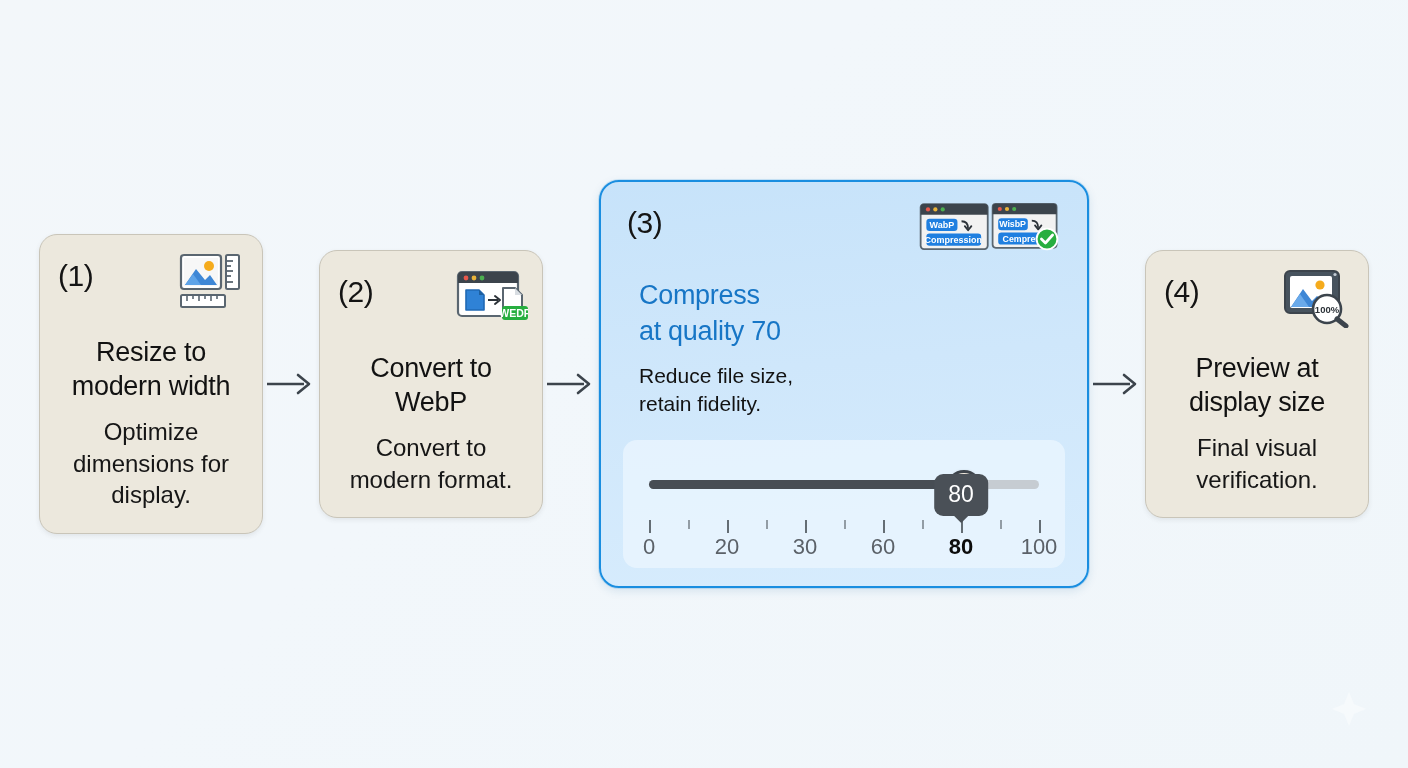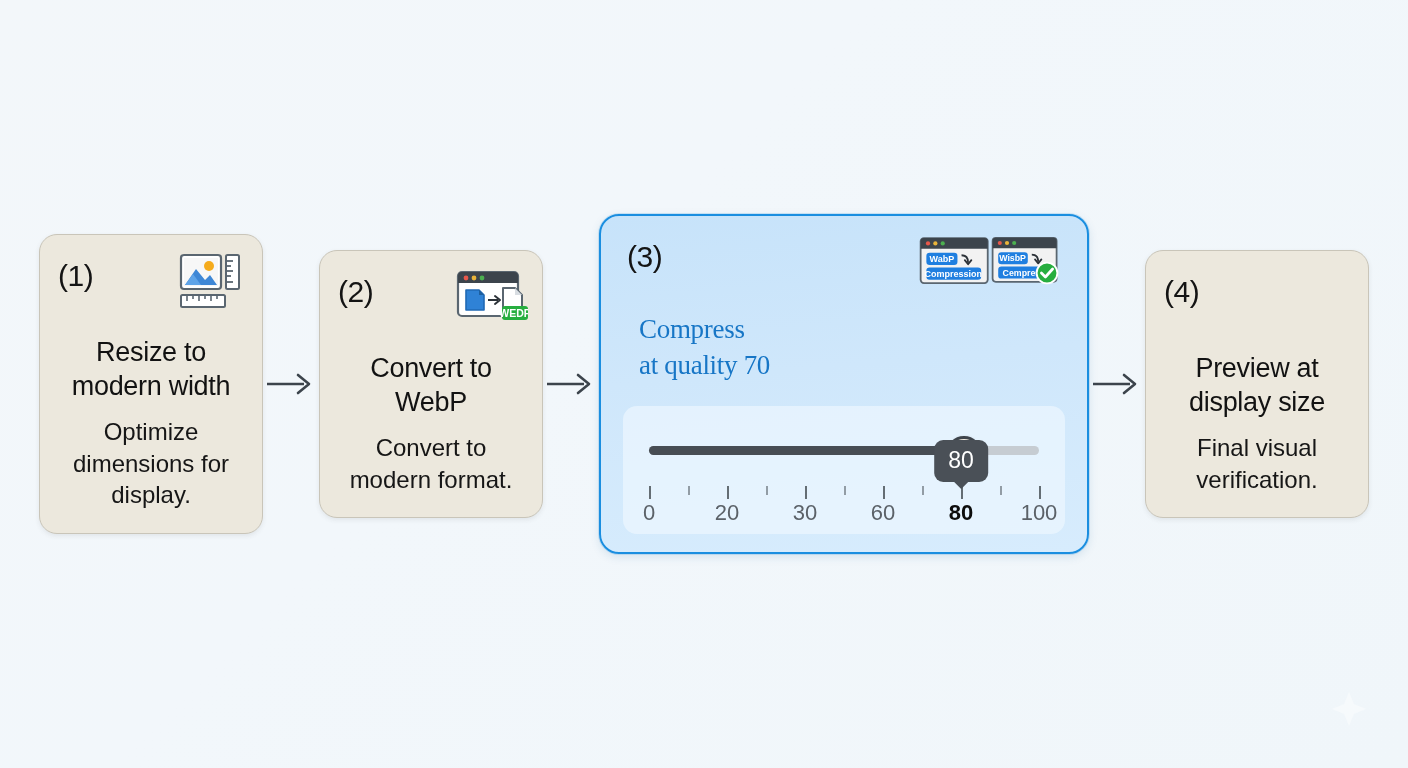--- a/index.html
+++ b/index.html
@@ -146,21 +146,20 @@
     padding-top: 12px;
   }
 
   .card.active .card-title {
     margin-top: 16px;
     text-align: left;
     color: #1776c6;
     font-size: 27px;
     line-height: 1.33;
     padding-left: 16px;
-    font-family: Liberation Serif, serif;
   }
 
   .card.active .card-desc {
     margin-top: 12px;
     text-align: left;
     color: #121212;
     font-size: 21px;
     padding-left: 16px;
   }
 
@@ -406,20 +405,24 @@
                 <polyline points="63,47 68,52 77,42" fill="none" stroke="#ffffff" stroke-width="3.4" stroke-linecap="round" stroke-linejoin="round"></polyline>
               </svg>
             </div>
 
           </div>
         </div>
 
         <div class="card-title">
           <span>Compress</span><br>
           <span>at quality 70</span>
+        </div>
+        <div class="card-desc">
+          <span>Reduce file size,</span><br>
+          <span>retain fidelity.</span>
         </div>
 
         <div class="slider-panel">
           <div class="slider-area">
             <div class="bubble" id="slider-bubble" style="left: 80%;">80</div>
             <div class="track-wrap">
               <div class="track"></div>
               <div class="track-fill" id="slider-fill" style="width: 80%;"></div>
               <div class="thumb-stem" id="slider-stem" style="left: 80%;"></div>
               <div class="thumb" id="slider-thumb" style="left: 80%;"></div>
@@ -452,20 +455,33 @@
       <div class="arrow">
         <svg width="50" height="24" viewBox="0 0 50 24">
           <line x1="1" y1="12" x2="38" y2="12" stroke="#3c444c" stroke-width="2.6"></line>
           <polyline points="32,3 43,12 32,21" fill="none" stroke="#3c444c" stroke-width="2.6" stroke-linecap="round" stroke-linejoin="round"></polyline>
         </svg>
       </div>
 
       <div class="card">
         <div class="card-head">
           <div class="step-num">(4)</div>
+          <div class="card-icon">
+            <svg width="70" height="60" viewBox="0 0 70 60">
+              <rect x="2" y="3" width="54" height="42" rx="5" fill="#47535e" stroke="#3c444c" stroke-width="2"></rect>
+              <rect x="7" y="8" width="42" height="32" rx="2" fill="#ffffff"></rect>
+              <circle cx="37" cy="17" r="4.6" fill="#f5ab1c"></circle>
+              <path d="M8 39 L20 21 L29 33 L34 28 L48 39 Z" fill="#3e87d6"></path>
+              <path d="M8 39 L17 26 L26 39 Z" fill="#6aaaea"></path>
+              <circle cx="52" cy="6.5" r="1.6" fill="#c3ccd4"></circle>
+              <circle cx="44" cy="41" r="14" fill="#ffffff" stroke="#3c444c" stroke-width="2.6"></circle>
+              <text x="44" y="45" font-family="Liberation Sans, sans-serif" font-size="9.5" font-weight="bold" fill="#2c3238" text-anchor="middle">100%</text>
+              <line x1="54" y1="51" x2="63" y2="58" stroke="#3c444c" stroke-width="5" stroke-linecap="round"></line>
+            </svg>
+          </div>
         </div>
         <div class="card-title">Preview at display size</div>
         <div class="card-desc">Final visual verification.</div>
       </div>
 
     </div>
   </div>
 
   <div class="watermark">
     <svg width="46" height="46" viewBox="0 0 46 46">

